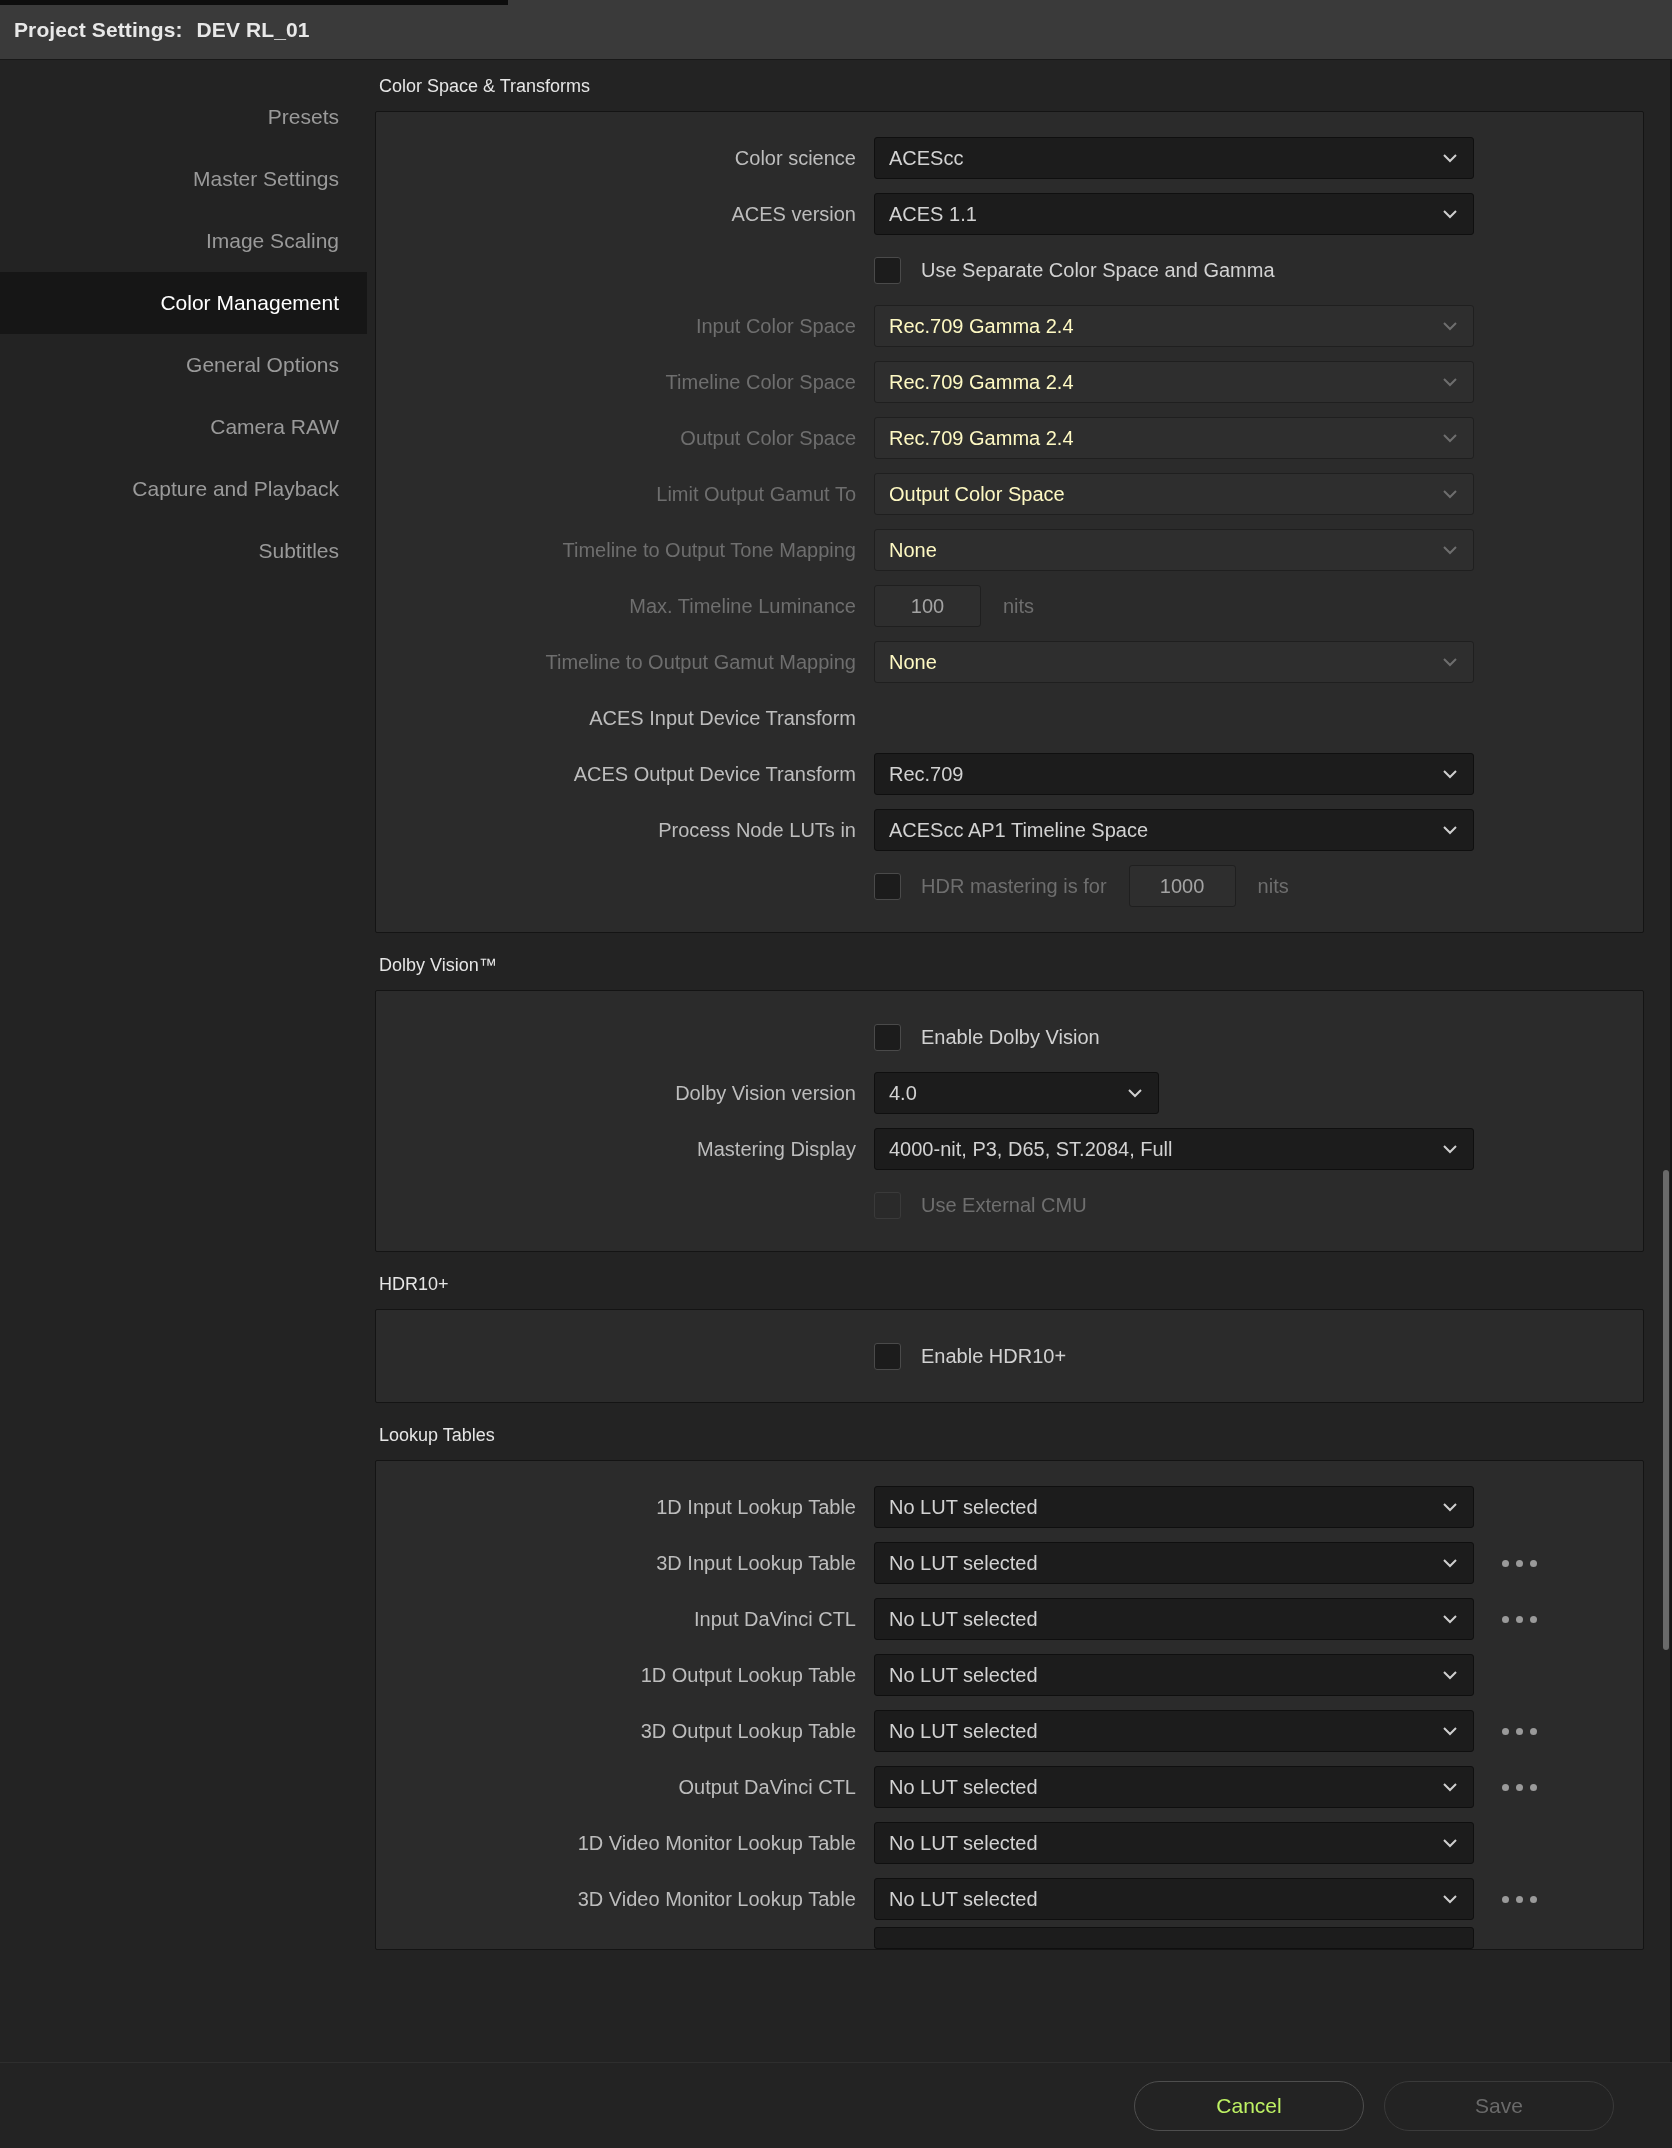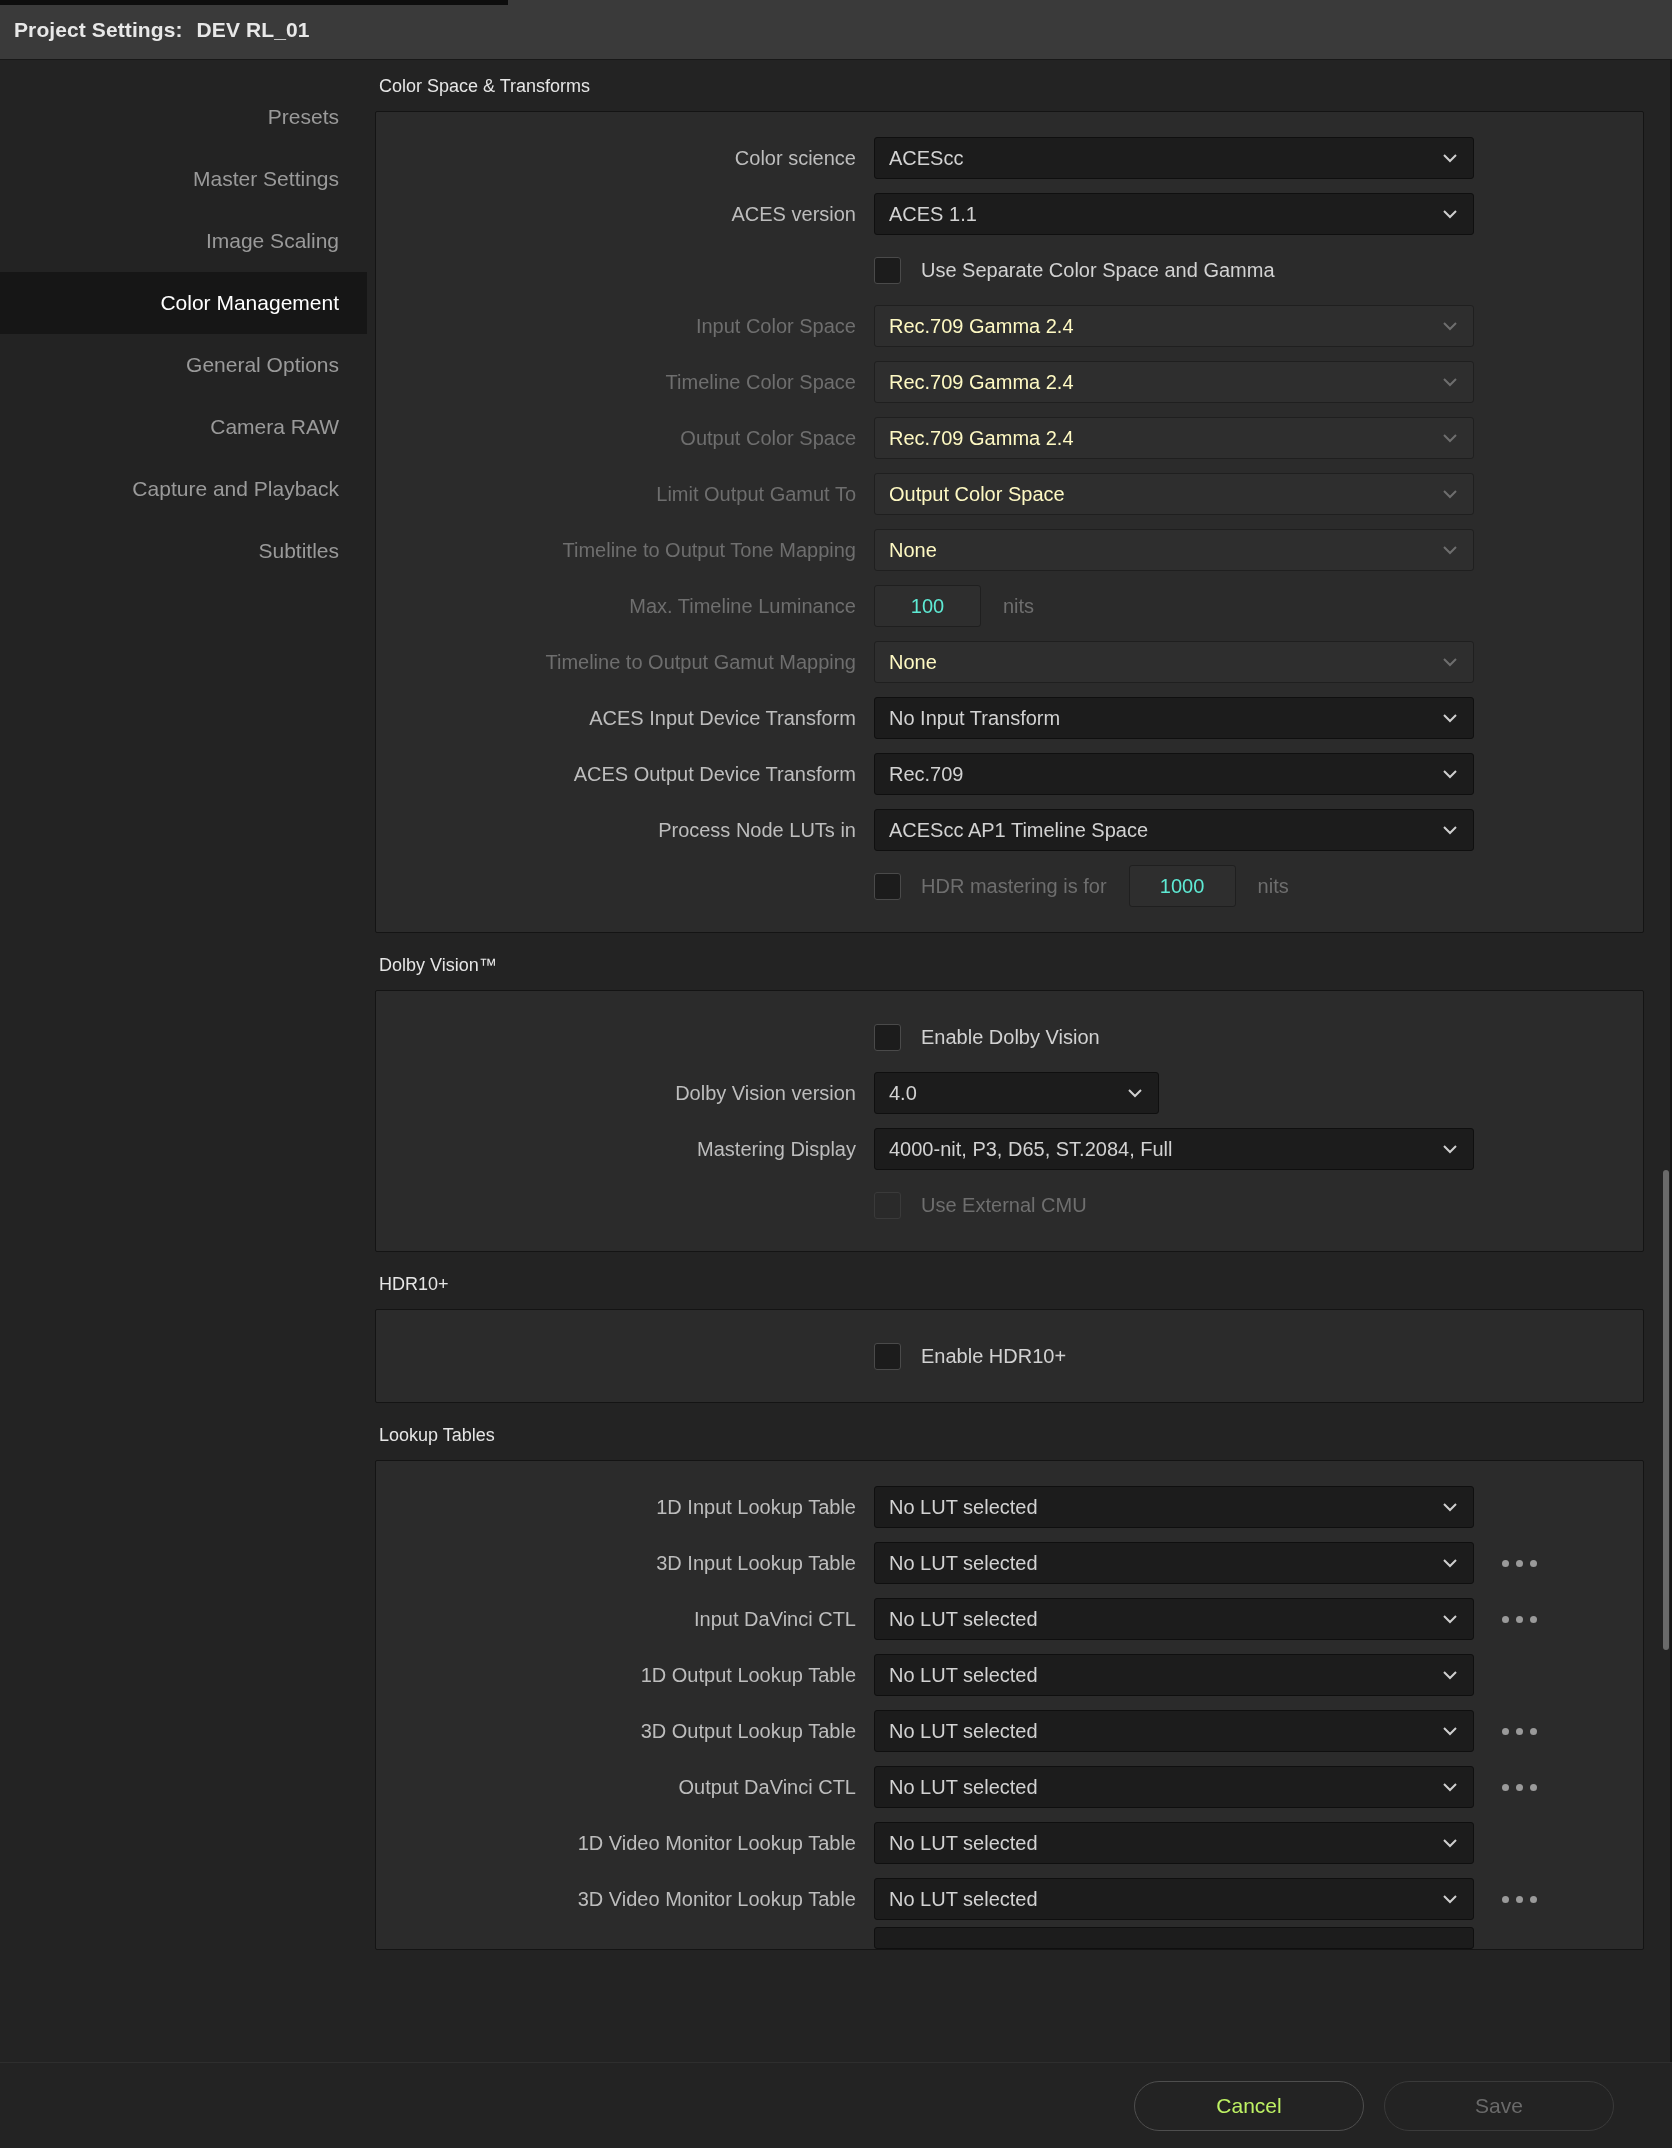--- a/index.html
+++ b/index.html
@@ -165,21 +165,21 @@
   .numbox {
     width: 107px;
     height: 42px;
     background: #2e2e2e;
     border: 1px solid #1f1f1f;
     border-radius: 3px;
     display: flex;
     align-items: center;
     justify-content: center;
     font-size: 20px;
-    color: #5eead4;
+    color: #a3a3a3;
   }
   .unit {
     font-size: 20px;
     color: #6e6e6e;
     margin-left: 22px;
   }
 
   .chk-row { display: flex; align-items: center; }
   .chk-row .spacer { width: 498px; min-width: 498px; }
   .cbox {
@@ -408,28 +408,20 @@
               <span class="chev">
                   <svg width="22" height="22" viewBox="0 0 22 22">
                     <path d="M5 8 L11 14 L17 8" fill="none" stroke="#6e6e6e" stroke-width="2"></path>
                   </svg>
                 </span>
             </div>
           </div>
 
           <div class="row">
             <div class="lbl">ACES Input Device Transform</div>
-            <div class="sel w-wide">
-              <span class="val">No Input Transform</span>
-              <span class="chev">
-                  <svg width="22" height="22" viewBox="0 0 22 22">
-                    <path d="M5 8 L11 14 L17 8" fill="none" stroke="#cfcfcf" stroke-width="2"></path>
-                  </svg>
-                </span>
-            </div>
           </div>
 
           <div class="row">
             <div class="lbl">ACES Output Device Transform</div>
             <div class="sel w-wide">
               <span class="val">Rec.709</span>
               <span class="chev">
                   <svg width="22" height="22" viewBox="0 0 22 22">
                     <path d="M5 8 L11 14 L17 8" fill="none" stroke="#cfcfcf" stroke-width="2"></path>
                   </svg>

